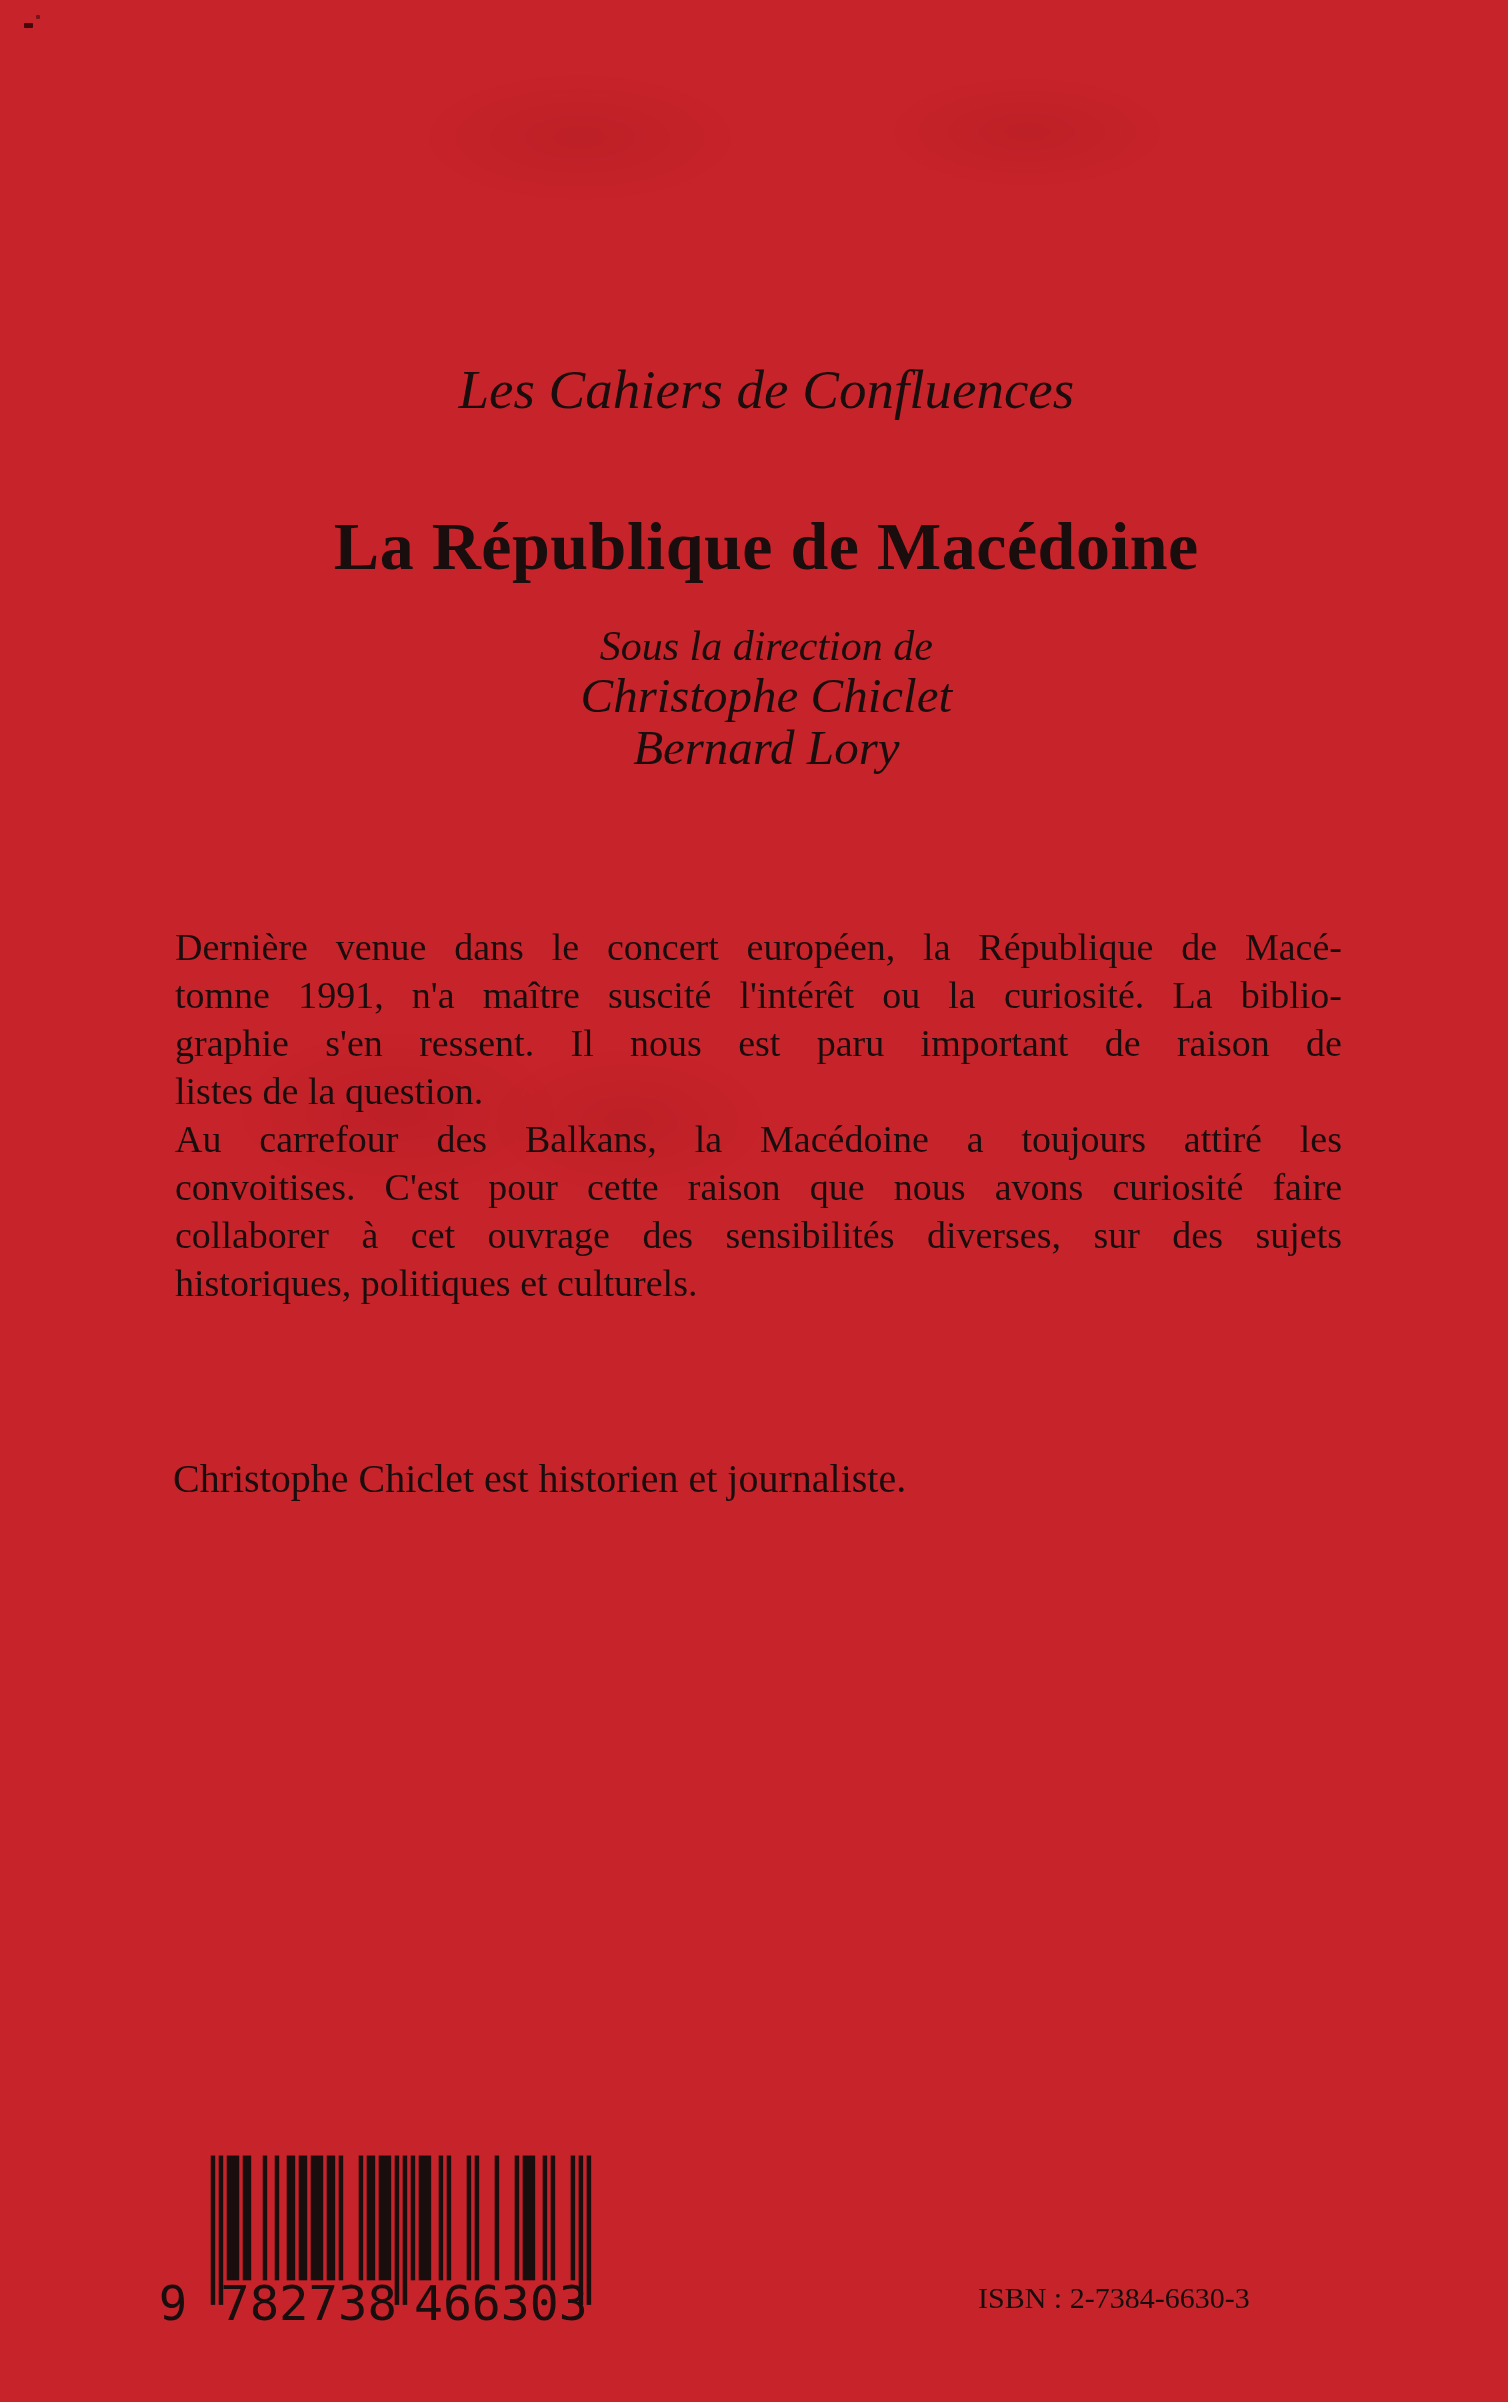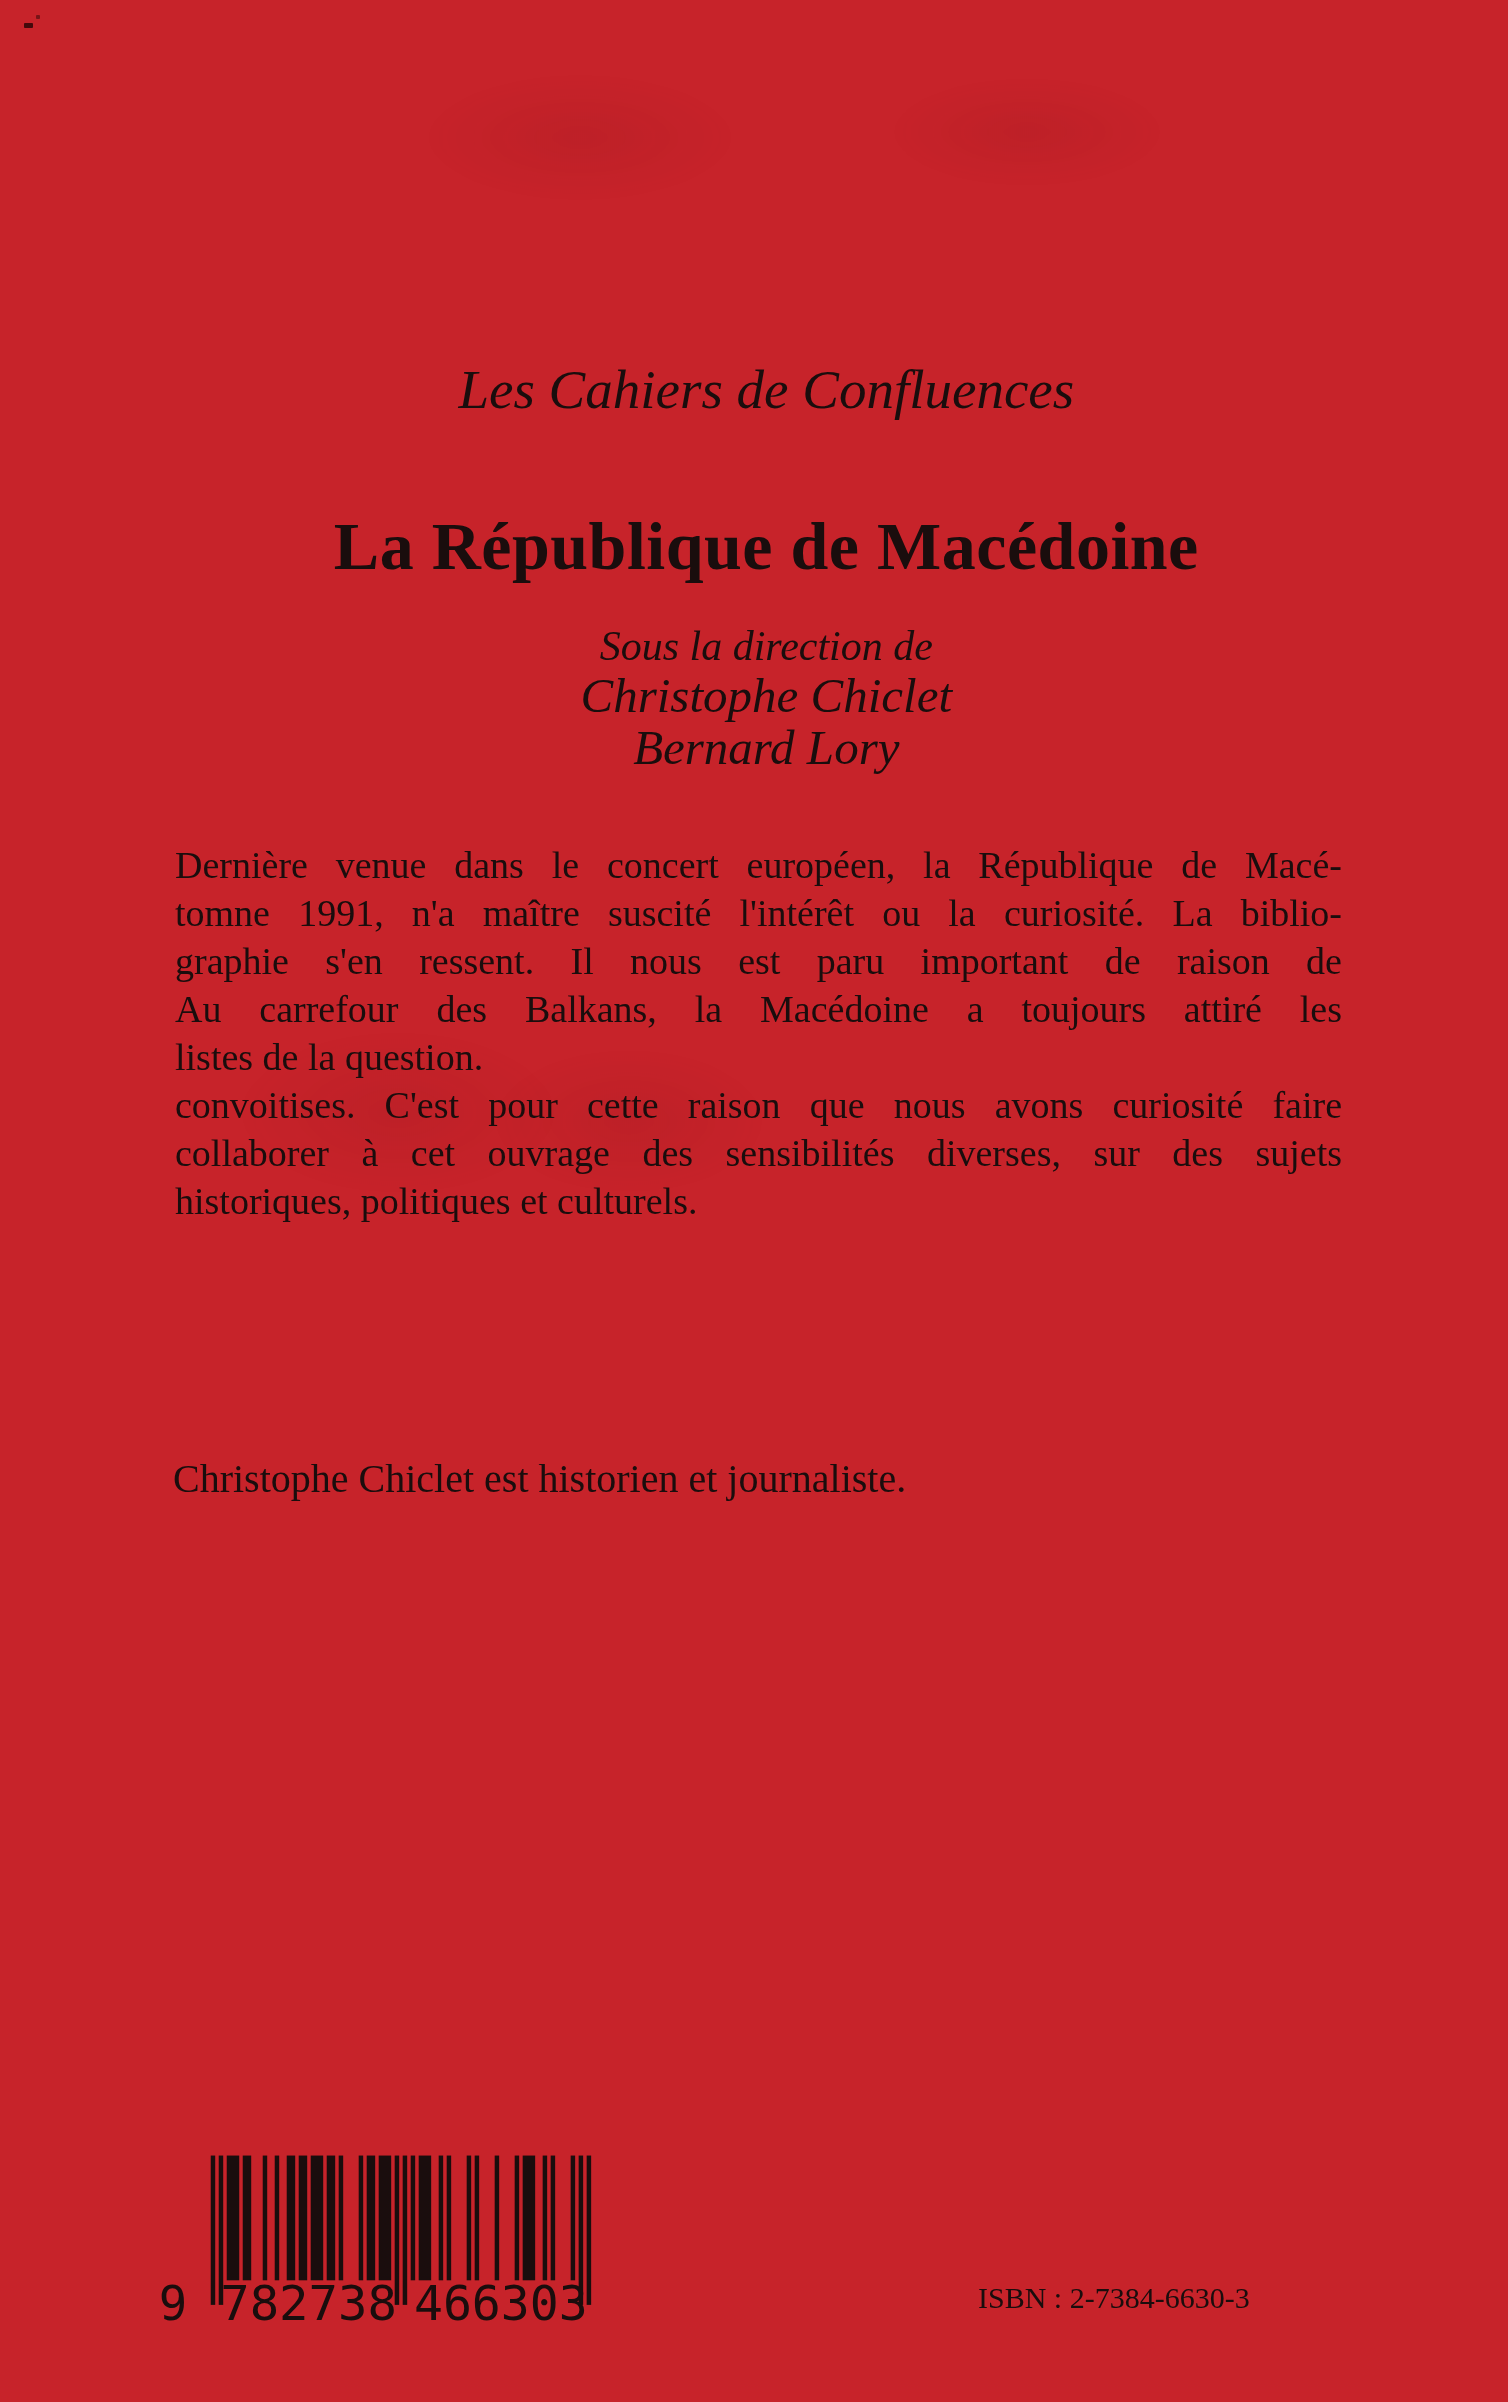--- a/index.html
+++ b/index.html
@@ -47,21 +47,21 @@
     top: 622px;
     font-size: 42px;
     font-style: italic;
   }
   .editor-1 { top: 667px; font-size: 49px; font-style: italic; }
   .editor-2 { top: 719px; font-size: 49px; font-style: italic; }
 
   .description {
     position: absolute;
     left: 175px;
-    top: 841px;
+    top: 923px;
     width: 1167px;
   }
   .body-line {
     font-size: 38px;
     line-height: 48px;
     text-align: left;
   }
   .body-line.just {
     text-align: justify;
     text-align-last: justify;
@@ -113,22 +113,22 @@
 <div class="center-line direction-line">Sous la direction de</div>
 
 <div class="center-line editor-1">Christophe Chiclet</div>
 
 <div class="center-line editor-2">Bernard Lory</div>
 
 <div class="description">
     <div class="body-line just">Dernière venue dans le concert européen, la République de Macé-</div>
     <div class="body-line just">tomne 1991, n'a maître suscité l'intérêt ou la curiosité. La biblio-</div>
     <div class="body-line just">graphie s'en ressent. Il nous est paru important de raison de</div>
+    <div class="body-line">listes de la question.</div>
     <div class="body-line just">Au carrefour des Balkans, la Macédoine a toujours attiré les</div>
-    <div class="body-line">listes de la question.</div>
     <div class="body-line just">convoitises. C'est pour cette raison que nous avons curiosité faire</div>
     <div class="body-line just">collaborer à cet ouvrage des sensibilités diverses, sur des sujets</div>
     <div class="body-line">historiques, politiques et culturels.</div>
   </div>
 
 <div class="authors-note">
     <div class="bio-line">Christophe Chiclet est historien et journaliste.</div>
   </div>
 
 <svg class="barcode-svg" width="454" height="189" viewBox="0 0 480 200">

